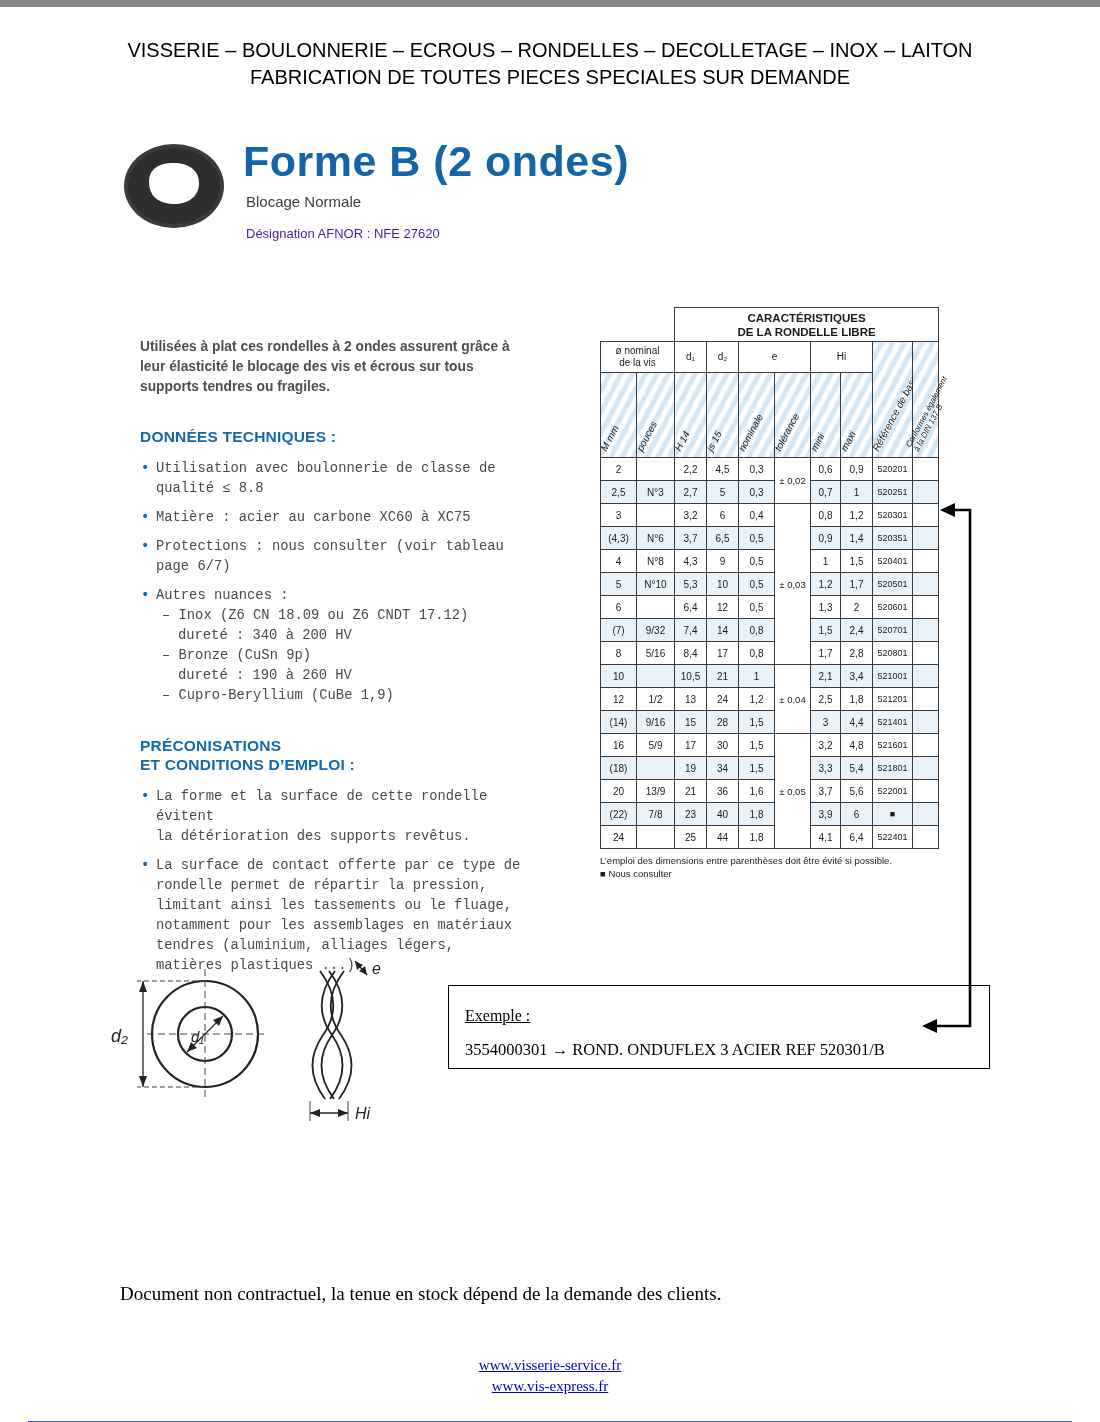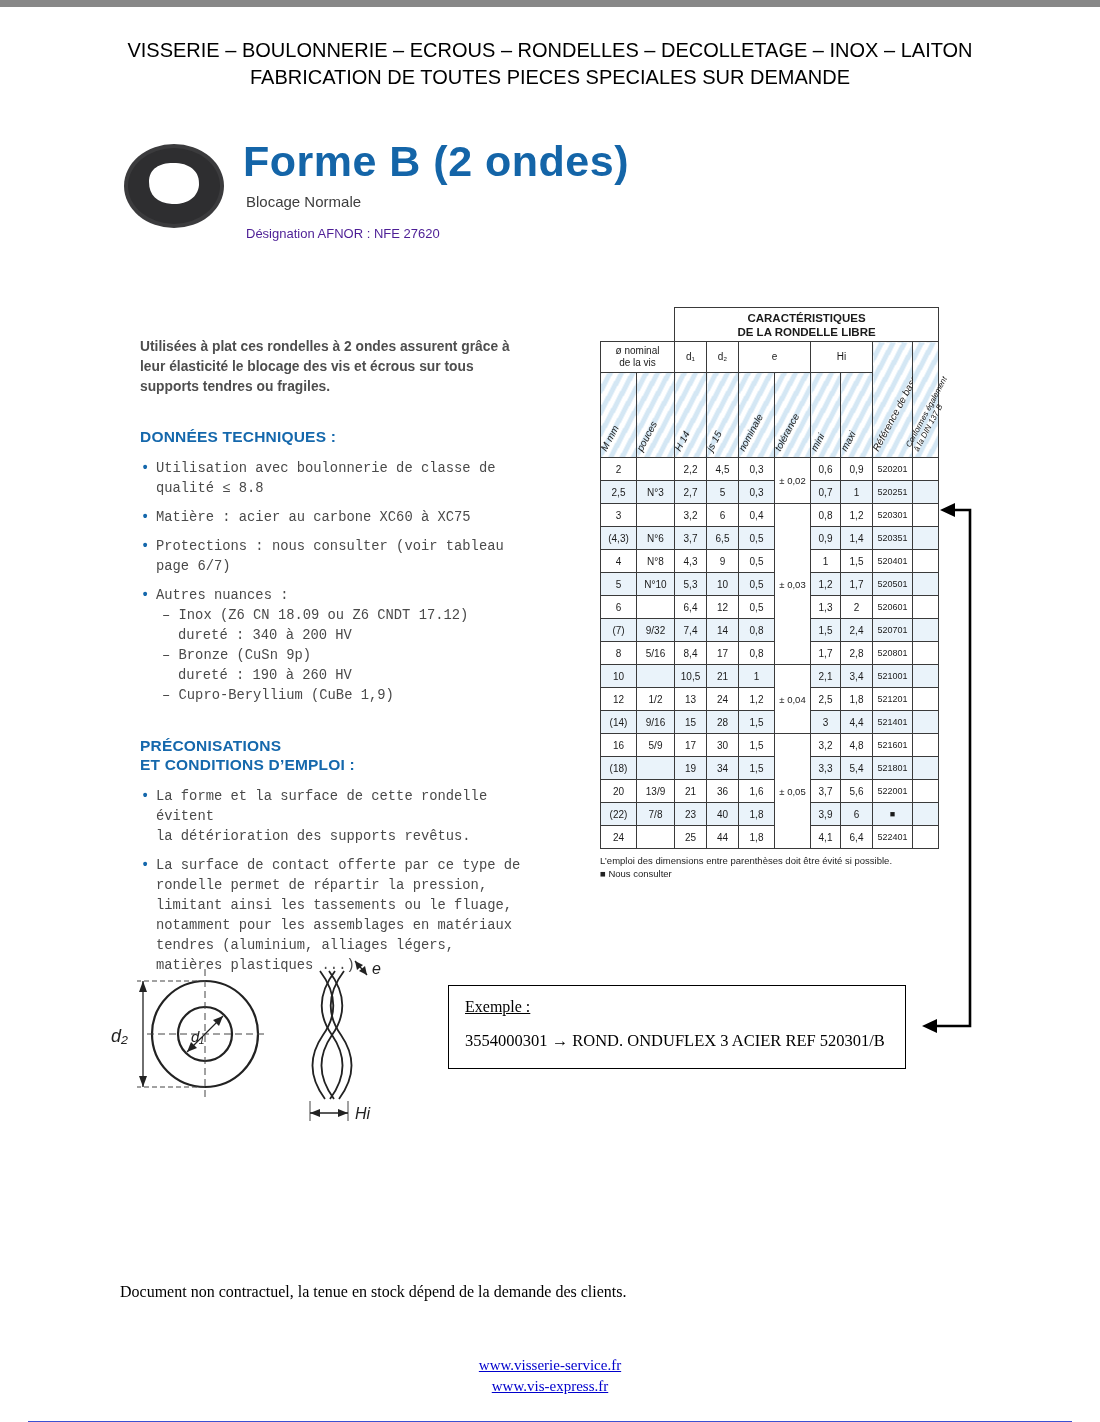--- a/index.html
+++ b/index.html
@@ -41,28 +41,28 @@
   .rwrap { position:absolute; left:7px; bottom:4px; transform-origin:left bottom;
     transform:rotate(-62deg); white-space:nowrap; font-style:italic; font-size:10px;
     line-height:10px; text-align:left; }
   .rwrap.small { font-size:8px; line-height:9px; }
   table.spec tbody td { height:22px; }
   table.spec tbody tr:nth-child(even) td { background:#eaf3fa; }
   table.spec td.tolcell { background:#ffffff !important; font-size:9.5px; }
   table.spec td.refcell { font-size:9px; }
   .footnotes { margin-top:5px; font-size:9.5px; line-height:13px; color:#222; }
   
-  .example-box { position:absolute; left:448px; top:978px; width:458px; height:84px;
-    box-sizing:border-box; border:1.5px solid #000; padding:12px 16px;
+  .example-box { position:absolute; left:448px; top:978px; width:542px; height:84px;
+    box-sizing:border-box; border:1.5px solid #000; padding:21px 16px;
     font-family:"Liberation Serif", serif; color:#000; }
   .example-label { font-size:16px; text-decoration:underline; }
   .example-text { font-size:16.5px; margin-top:15px; }
   
   .bottom-note { position:absolute; left:120px; top:1276px; font-family:"Liberation Serif", serif;
-    font-size:16px; color:#000; }
+    font-size:19px; color:#000; }
   .footer { position:absolute; top:1348px; left:0; width:100%; text-align:center;
     font-family:"Liberation Serif", serif; font-size:15px; line-height:21px; }
   .footer a { color:#0000cc; text-decoration:underline; cursor:pointer; }
   .bottom-line { position:absolute; left:28px; right:28px; top:1414px; height:2px; background:#3c50d2; }
   
   .connector, .diagram { position:absolute; pointer-events:none; }
   .connector { left:0; top:0; }
   .diagram { left:105px; top:942px; }
 </style>
 </head>

